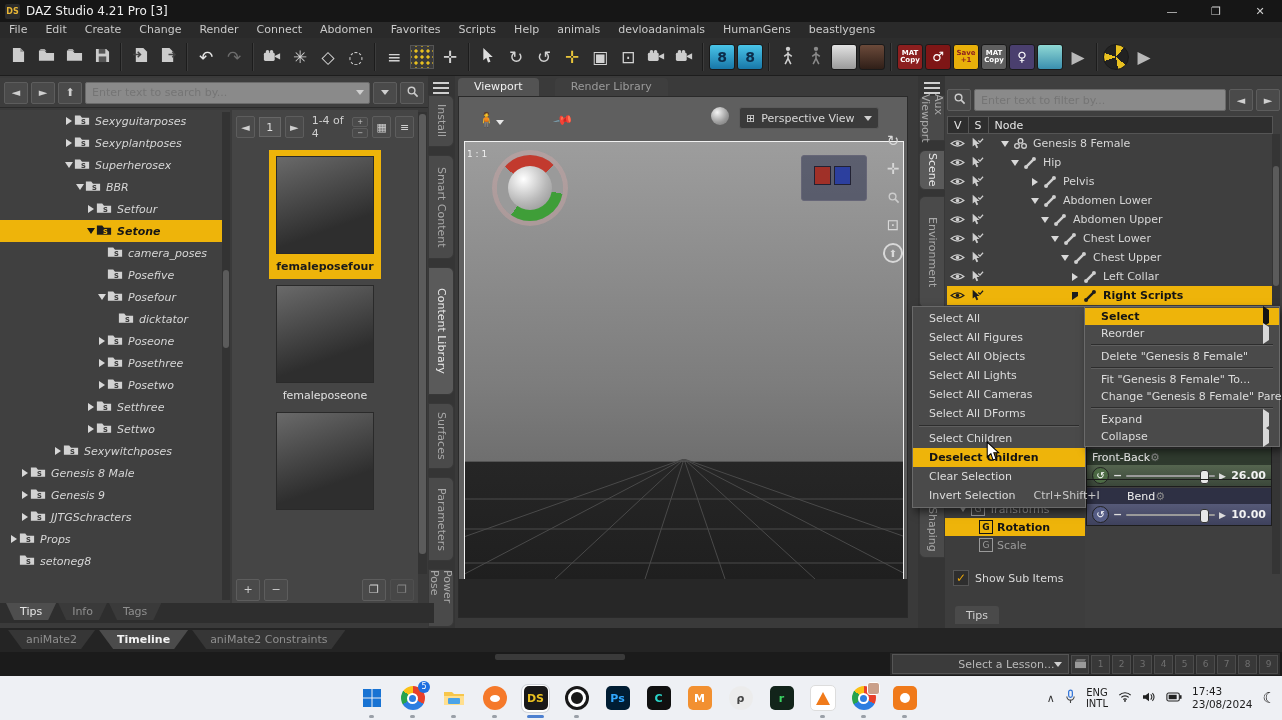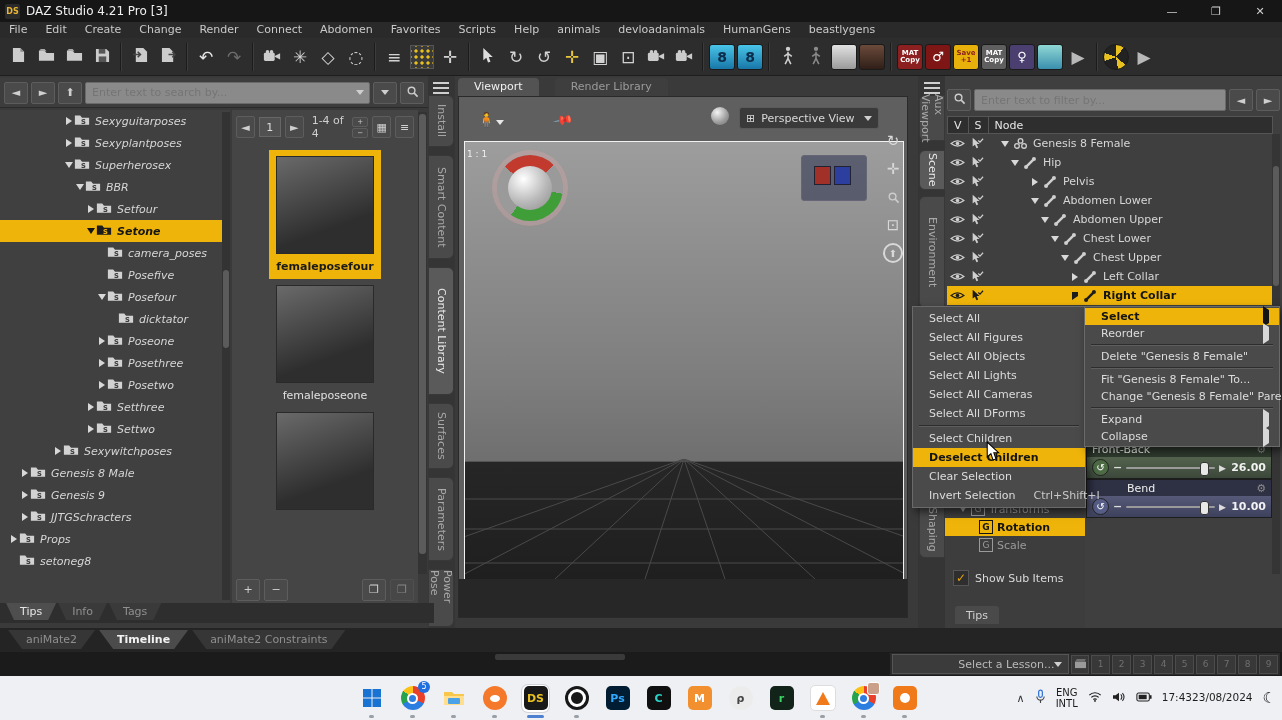--- a/index.html
+++ b/index.html
@@ -112,21 +112,21 @@
   
   #transforms{left:945px;top:500px;width:140px;height:128px;background:#3d3d3d;}
   .tf-row{height:18px;display:flex;align-items:center;gap:4px;padding-left:14px;color:#9a9a9a;}
   .tf-row .gbox{width:12px;height:12px;border:1px solid currentColor;font-size:9px;display:flex;align-items:center;justify-content:center;}
   .tf-row.sel{background:#eeb40a;color:#141414;font-weight:bold;margin-left:0;}
   #showsub{display:flex;align-items:center;gap:6px;margin:16px 0 0 8px;color:#dadada;}
   #showsub .cb{width:14px;height:14px;background:#2e2e2e;border:1px solid #555;color:#e8a50a;font-size:12px;display:flex;align-items:center;justify-content:center;font-weight:bold;}
   #tips-tab2{position:absolute;left:955px;top:606px;width:44px;height:18px;background:#4a4a4a;color:#cfcfcf;display:flex;align-items:center;justify-content:center;border-radius:3px 3px 0 0;}
   
   .sliderblock{position:absolute;left:1086px;width:186px;border:1px solid #1d1d1d;box-sizing:border-box;}
-  .sl-title{height:16px;display:flex;align-items:center;justify-content:space-between;padding:0 5px;color:#efefef;}
+  .sl-title{height:16px;display:flex;align-items:center;padding:0 5px;color:#efefef;margin-top:8px;}
   .sl-ctrl{height:21px;display:flex;align-items:center;gap:4px;padding:0 5px;}
   .knob{width:15px;height:15px;border-radius:50%;display:flex;align-items:center;justify-content:center;font-size:10px;color:#fff;border:1px solid #222;}
   .sl-track{flex:1;height:2px;background:#9a9a9a;position:relative;border-radius:1px;}
   .sl-handle{position:absolute;top:-5px;width:7px;height:12px;background:#e8e8e8;border:1px solid #333;border-radius:3px;}
   .sl-val{width:36px;text-align:right;color:#f2f2f2;font-weight:bold;}
   .sl-minus{color:#ddd;font-weight:bold;}
   .sl-plus{color:#ddd;font-size:9px;}
   
   .theme-green .sl-title{background:#2f3a2e;}
   .theme-green .sl-ctrl{background:linear-gradient(#55654f,#3b473a);}
@@ -157,21 +157,21 @@
   #taskbar{left:0;top:676px;width:1282px;height:44px;background:#eef0f4;display:flex;align-items:center;}
   #tb-apps{position:absolute;left:358px;top:0;height:44px;display:flex;align-items:center;gap:14px;}
   .app-ic{width:27px;height:27px;position:relative;display:flex;align-items:center;justify-content:center;border-radius:6px;}
   .app-ic.active{background:#ffffff;box-shadow:0 0 0 1px #d0d4da;}
   .app-ic.active::after{content:"";position:absolute;bottom:-6px;left:5px;width:17px;height:3px;border-radius:2px;background:#4d80d0;}
   .app-ic .dot{position:absolute;bottom:-6px;left:11px;width:5px;height:3px;border-radius:2px;background:#9aa0a8;}
   .badge{position:absolute;right:-4px;top:-4px;width:12px;height:12px;border-radius:50%;background:#1f6fe0;color:#fff;
          font-size:8px;display:flex;align-items:center;justify-content:center;}
   #tray{position:absolute;right:6px;top:0;height:44px;display:flex;align-items:center;gap:10px;color:#1c1c1c;}
   #lang{display:flex;flex-direction:column;align-items:center;font-size:10px;line-height:1.15;color:#1c1c1c;}
-  #clock{display:flex;flex-direction:row;align-items:flex-start;font-size:10.5px;line-height:1.25;color:#1c1c1c;}
+  #clock{display:flex;flex-direction:column;align-items:flex-start;font-size:10.5px;line-height:1.25;color:#1c1c1c;}
   #moon{font-size:15px;}
   #chevron{font-size:11px;color:#333;}
 </style>
 </head>
 <body>
 
 <div id="titlebar" class="abs">
   <div id="app-badge">DS</div>
   <span id="win-title">DAZ Studio 4.21 Pro [3]</span>
   <div id="win-controls">
@@ -999,21 +999,21 @@
         </span>
         <span class="ic">
           <svg width="14" height="14" viewBox="0 0 16 16">
             <g fill="#1d1d1d">
               <circle cx="3.5" cy="12.5" r="2.3"></circle>
               <circle cx="12.5" cy="3.5" r="2.3"></circle>
               <rect x="2.5" y="6.6" width="11" height="2.8" transform="rotate(-45 8 8)"></rect>
             </g>
           </svg>
         </span>
-        <span style="margin-left: 3px;">Right Collar</span>
+        <span style="margin-left: 3px;">Right Scripts</span>
       </div>
     </div>
   <div id="scene-scroll"></div>
   <div id="scene-thumb"></div>
 </div>
 
 <div id="transforms" class="abs">
     <div class="tf-row">
       <span class="tri-d" style="border-top-color: rgb(154, 154, 154);"></span>
       <span class="gbox">G</span>

